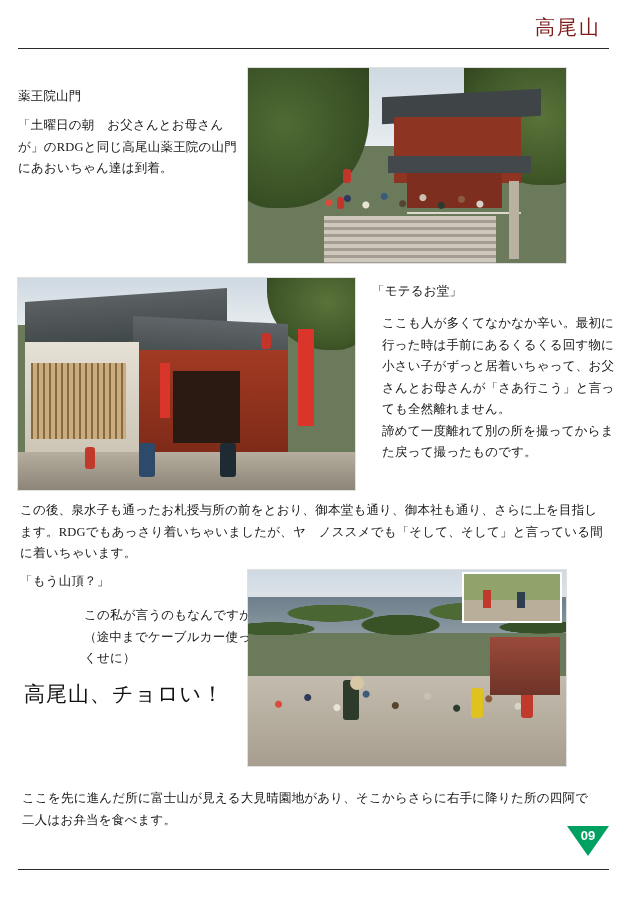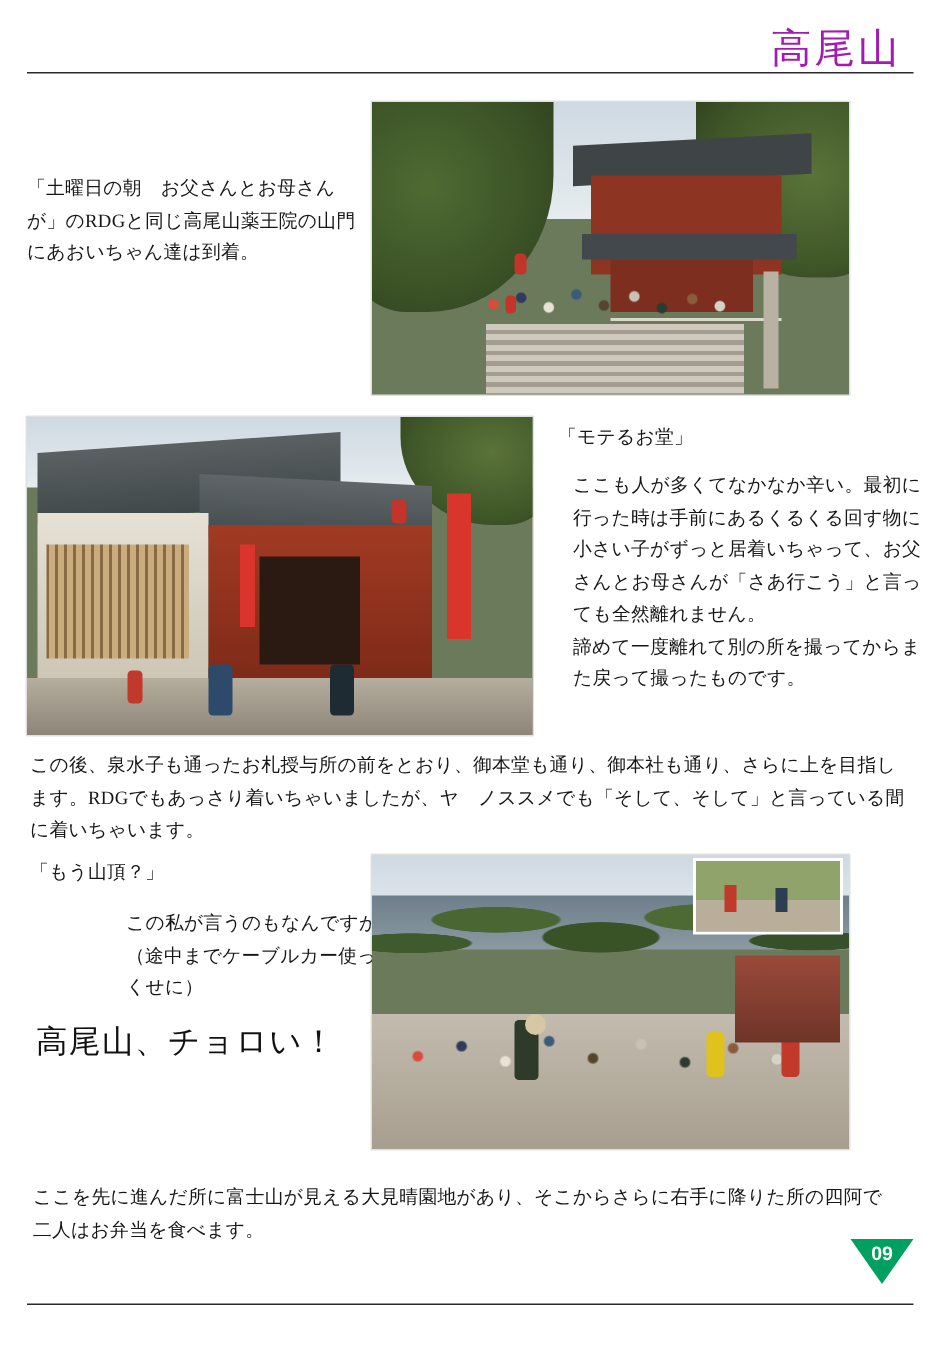--- a/index.html
+++ b/index.html
@@ -28,24 +28,24 @@
     position: absolute;
     left: 0;
     top: 8px;
     width: 627px;
     height: 46px;
   }
   .header-title {
     position: absolute;
     right: 26px;
     top: 6px;
-    font-size: 27px;
+    font-size: 20px;
     letter-spacing: 2px;
     font-family: "DejaVu Serif", "Liberation Serif", serif;
-    color: #a21caf;
+    color: #7f1d1d;
   }
   .header-rule {
     position: absolute;
     left: 18px;
     top: 48px;
     width: 591px;
     height: 1px;
     background: #2a2a2a;
   }
 
@@ -220,20 +220,21 @@
 </head>
 <body>
 
 <div class="page">
 
   <div class="header">
     <div class="header-title">高尾山</div>
   </div>
   <div class="header-rule"></div>
 
+  <div class="txt" style="left:18px; top:86px; width:215px;">薬王院山門</div>
 
   <div class="txt" style="left:18px; top:115px; width:228px;">「土曜日の朝　お父さんとお母さんが」のRDGと同じ高尾山薬王院の山門にあおいちゃん達は到着。</div>
 
   <div class="photo" style="left:248px; top:68px; width:318px; height:195px;">
     <div class="sky"></div>
     <div class="tree-l"></div>
     <div class="tree-r"></div>
     <div class="roof" style="left:42%; top:13%; width:50%; height:14%; background:#3f4447; transform:skewY(-3deg);"></div>
     <div class="bldg" style="left:46%; top:25%; width:40%; height:34%;"></div>
     <div class="roof" style="left:44%; top:45%; width:45%; height:9%; background:#42484b;"></div>

